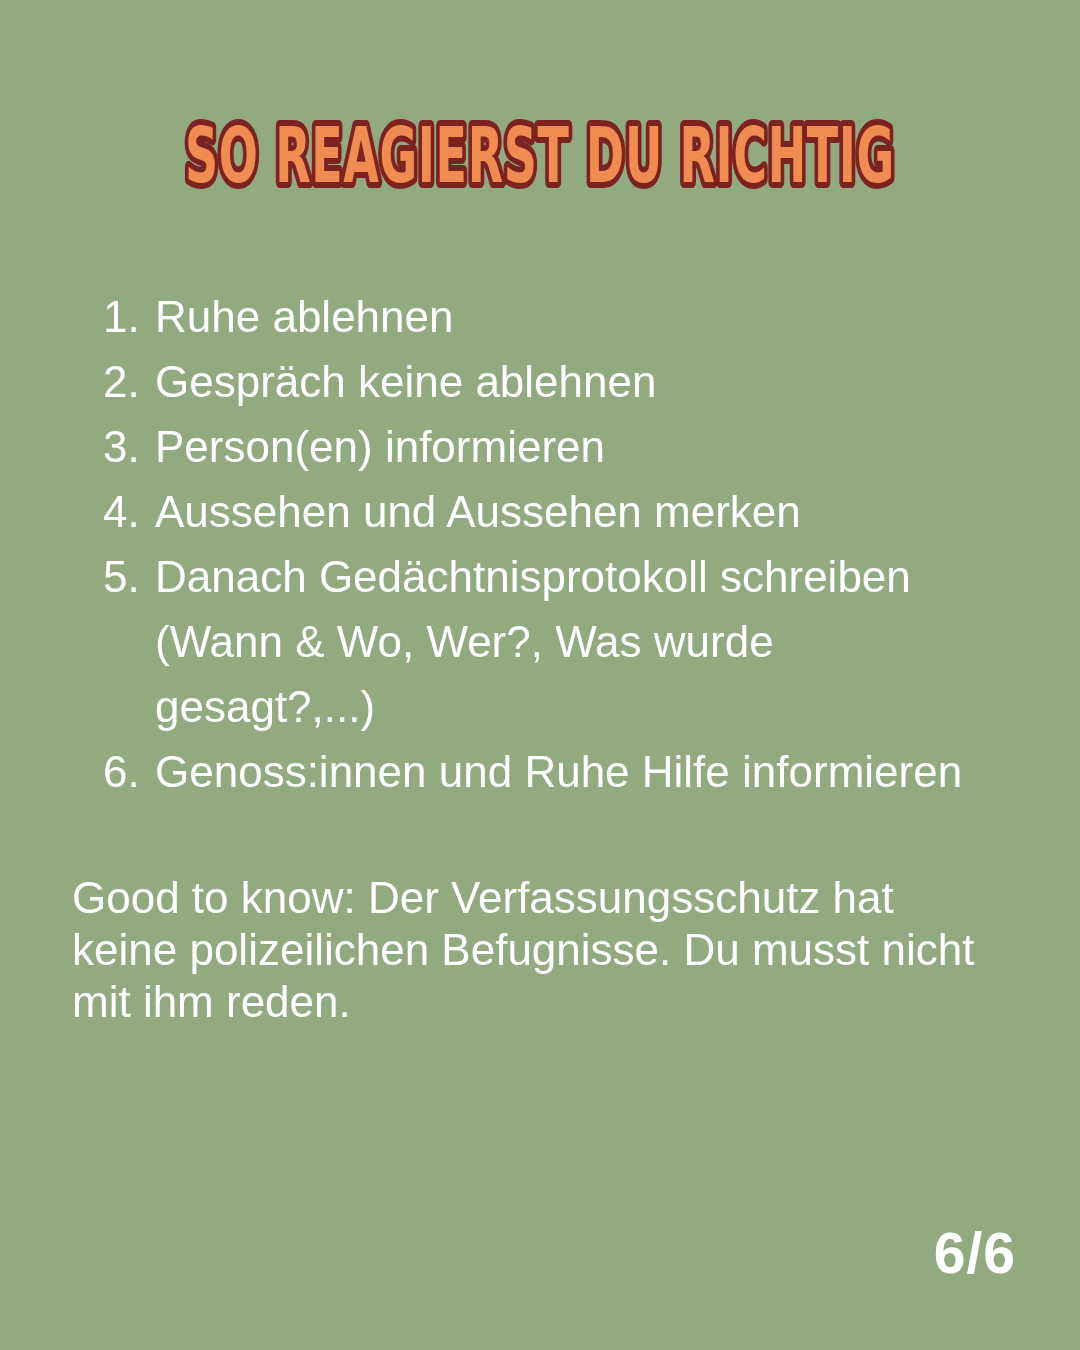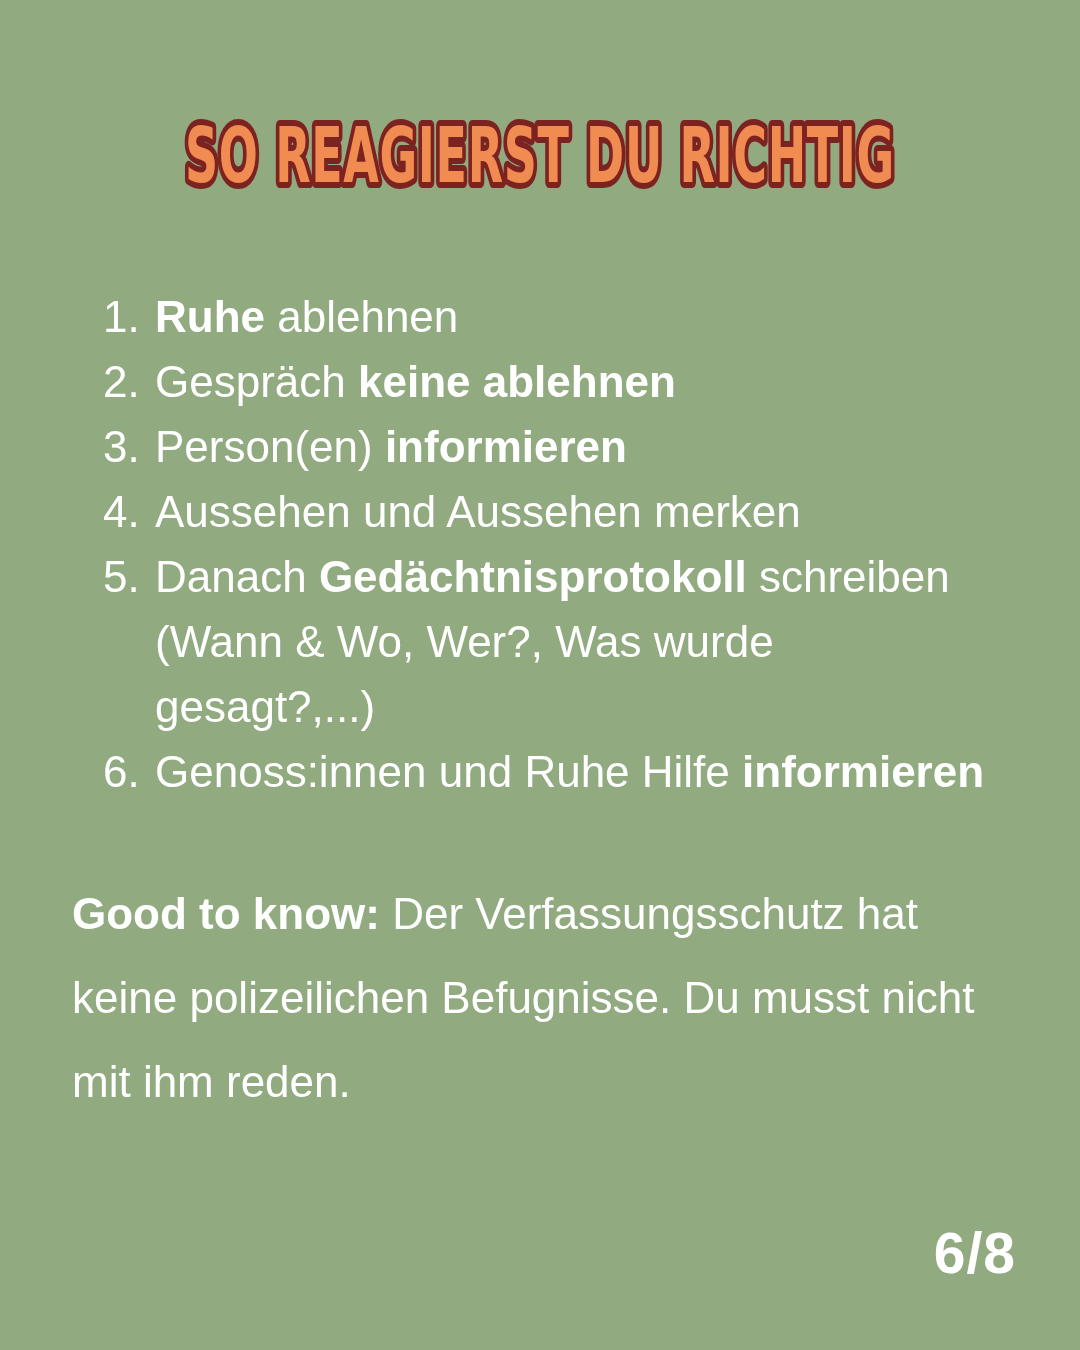--- a/index.html
+++ b/index.html
@@ -55,30 +55,30 @@
   }
   .step-number {
     flex: 0 0 52px;
     width: 52px;
   }
   .step-text {
     flex: 1 1 auto;
     white-space: pre-wrap;
   }
   .bold {
-    font-weight: 700;
+    font-weight: 400;
   }
   
   .note {
     position: absolute;
     top: 872px;
     left: 72px;
     width: 960px;
     font-size: 44px;
-    line-height: 84px;
+    line-height: 52px;
   }
   .note-text {
     white-space: pre-wrap;
   }
   
   .page-indicator {
     position: absolute;
     top: 1220px;
     right: 64px;
     font-size: 57px;
@@ -132,15 +132,15 @@
     </div>
 
   </div>
 
   <div class="note">
     <span class="note-text"><span class="bold">Good to know:</span><span> Der Verfassungsschutz hat
 keine polizeilichen Befugnisse. Du musst nicht
 mit ihm reden.</span></span>
   </div>
 
-  <div class="page-indicator">6/8</div>
+  <div class="page-indicator">6/6</div>
 
 </div>
 
 </body></html>

